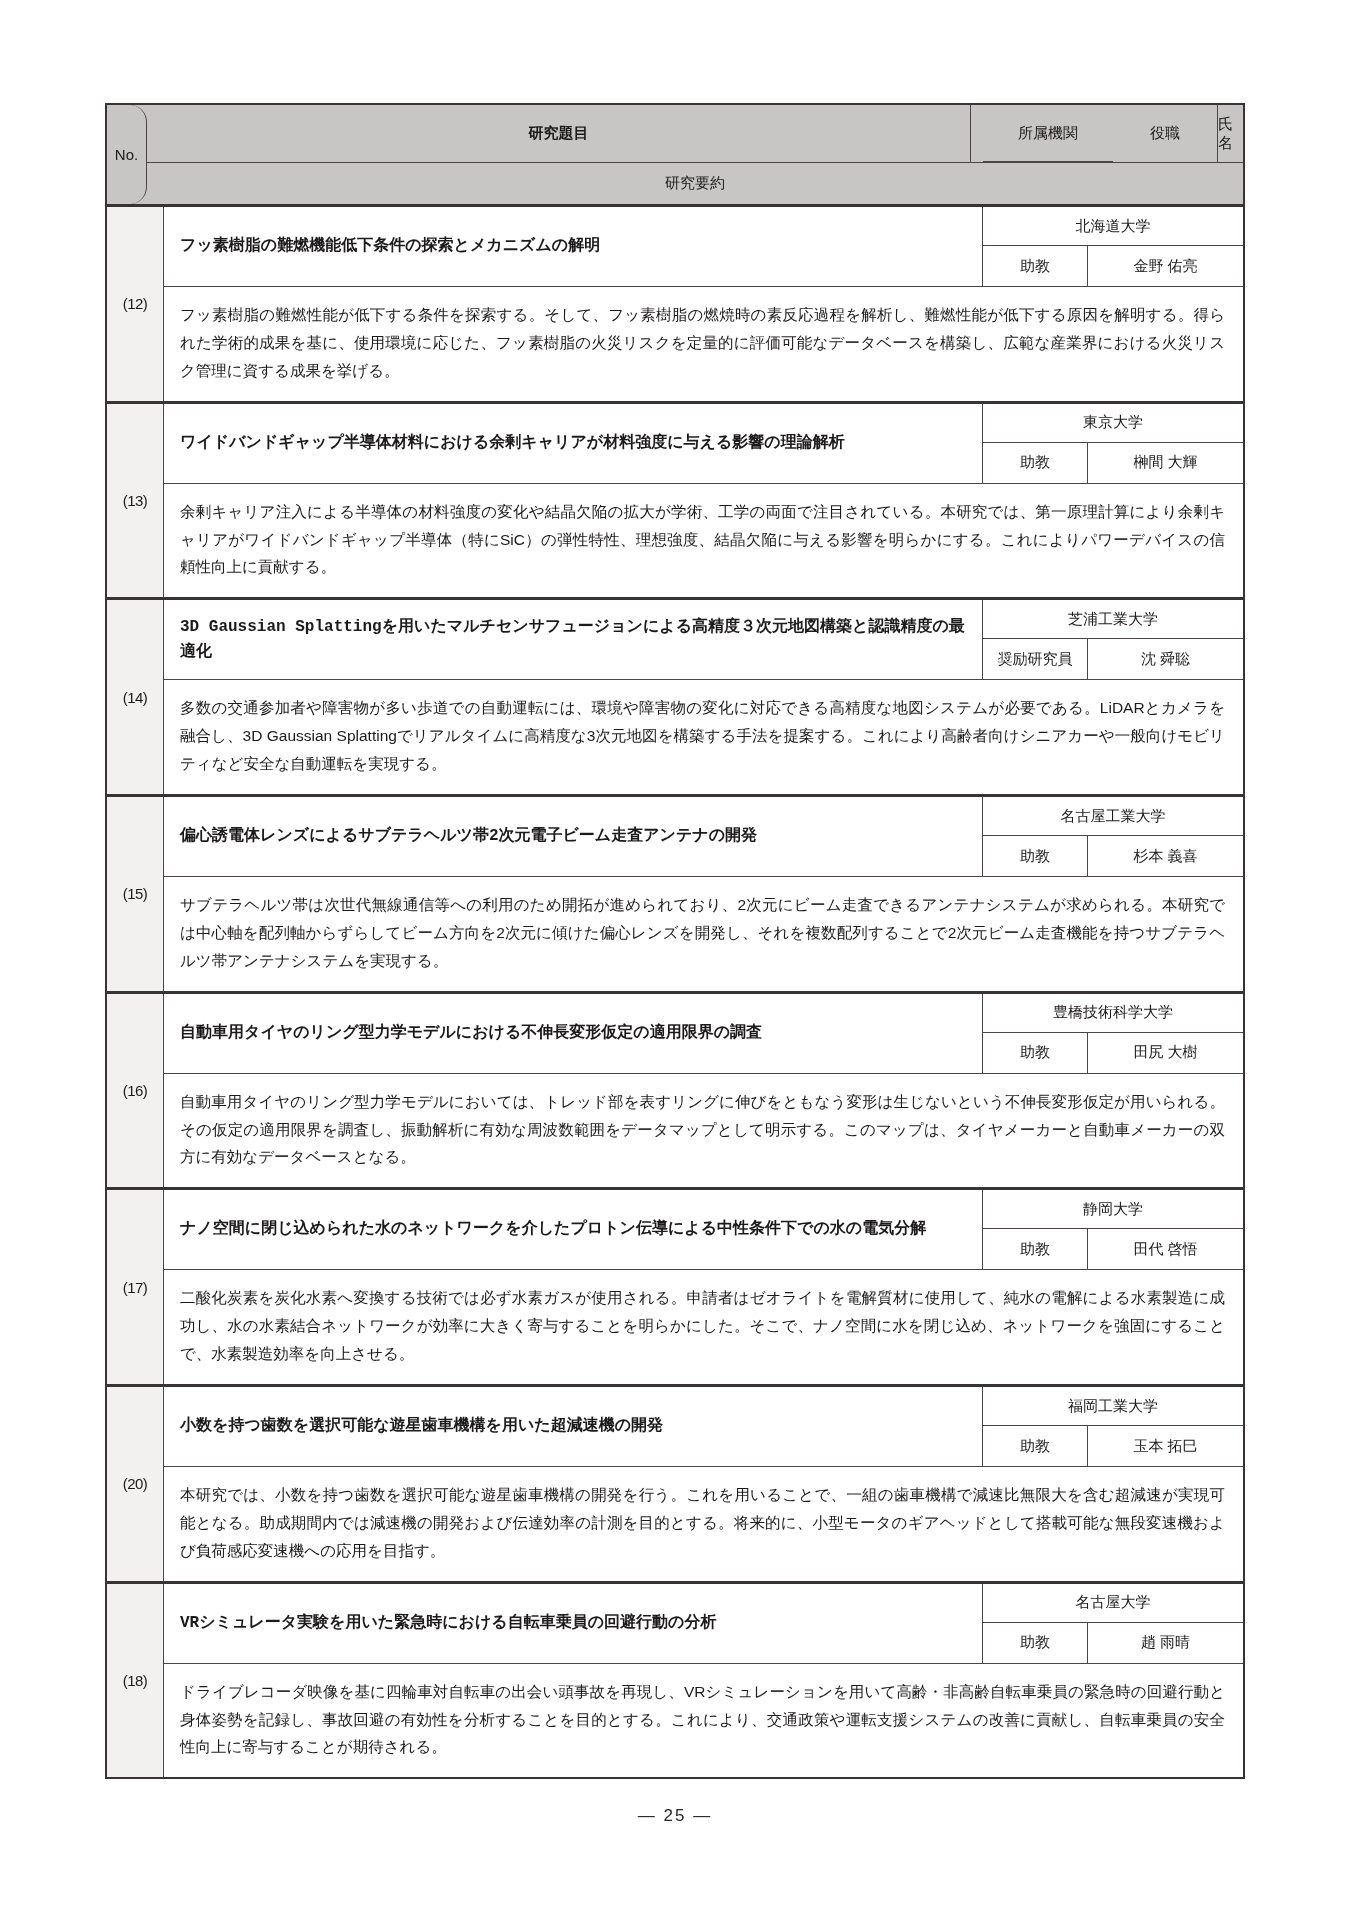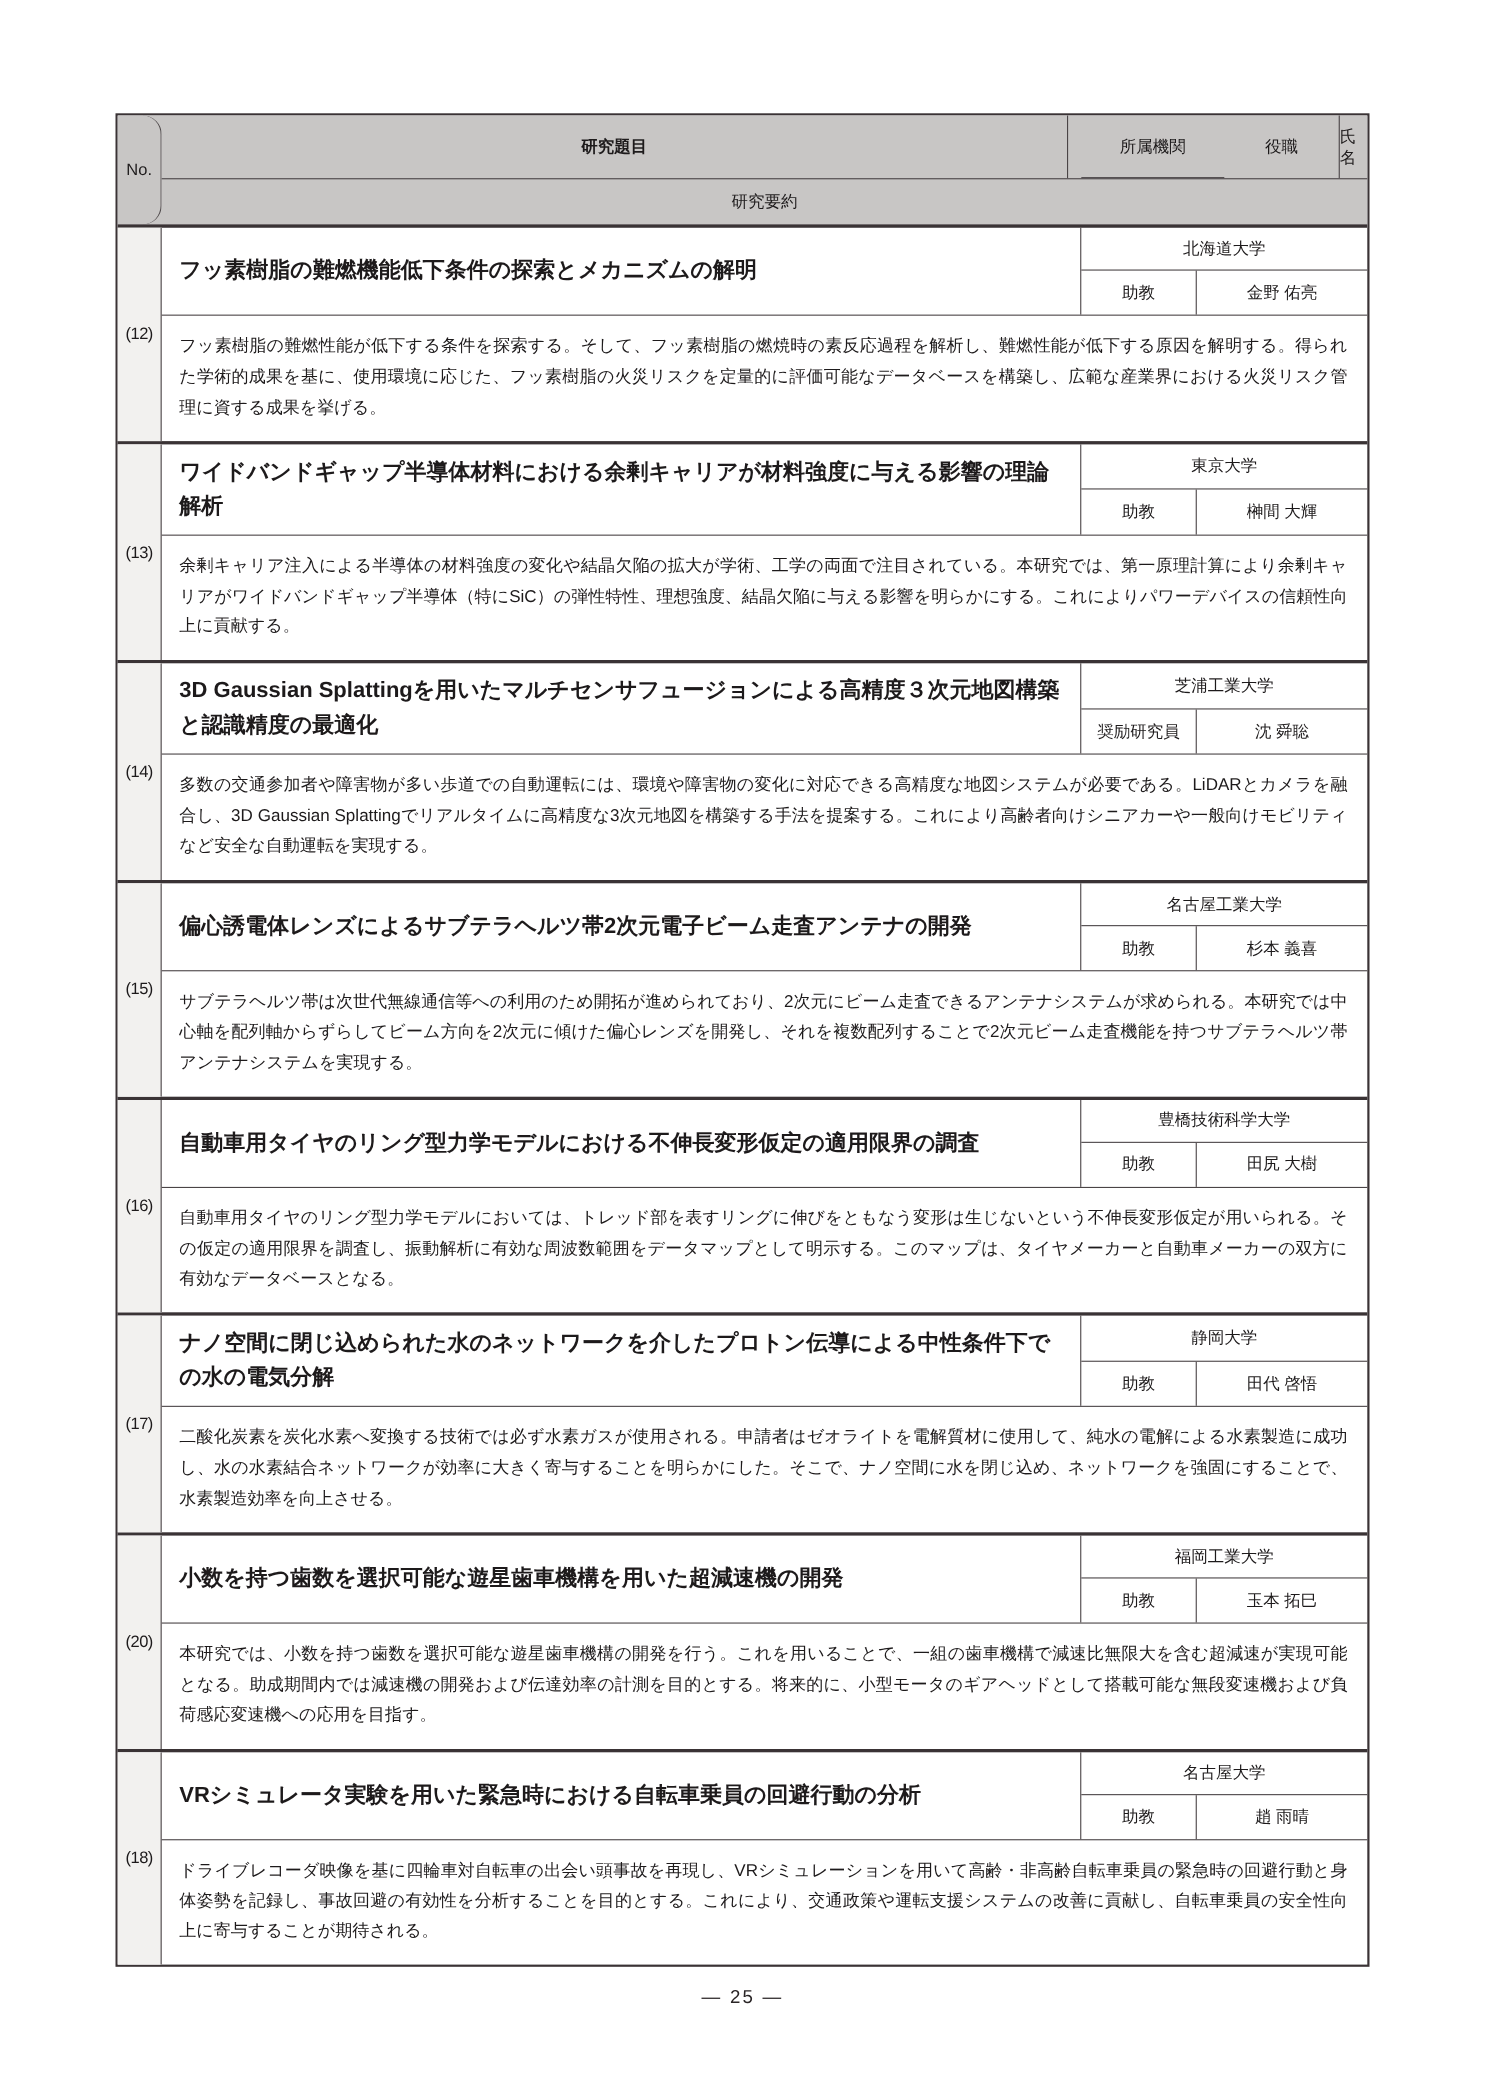--- a/index.html
+++ b/index.html
@@ -59,41 +59,42 @@
   .th-summary {
     border-top: 1.2px solid #4a4446;
     min-height: 42px;
     display: flex; align-items: center; justify-content: center;
     font-size: 15px;
   }
   
   .entry { display: flex; min-height: 193px; }
   .entry + .entry { border-top: 3px solid #3a3335; }
   .entry-no {
-    width: 40px;
+    width: 57px;
     background: #f2f1ef;
     border-right: 1.2px solid #4a4446;
     display: flex; align-items: center; justify-content: center;
     font-size: 15px;
     letter-spacing: -0.5px;
   }
   .entry-main { flex: 1; display: flex; flex-direction: column; }
   .entry-top {
     display: flex;
     border-bottom: 1.2px solid #4a4446;
     min-height: 80px;
   }
   .entry-title {
     flex: 1;
     display: flex; align-items: center;
     padding: 10px 16px;
     font-weight: bold;
-    font-size: 20px;
+    font-size: 16px;
     line-height: 1.55;
     border-right: 1.2px solid #4a4446;
+    font-family: Liberation Mono, monospace;
   }
   .entry-right { width: 260px; display: flex; flex-direction: column; }
   .entry-inst {
     flex: 1; min-height: 38px;
     display: flex; align-items: center; justify-content: center;
     font-size: 15px;
     border-bottom: 1.2px solid #4a4446;
   }
   .entry-person { flex: 1; min-height: 40px; display: flex; }
   .entry-pos {

